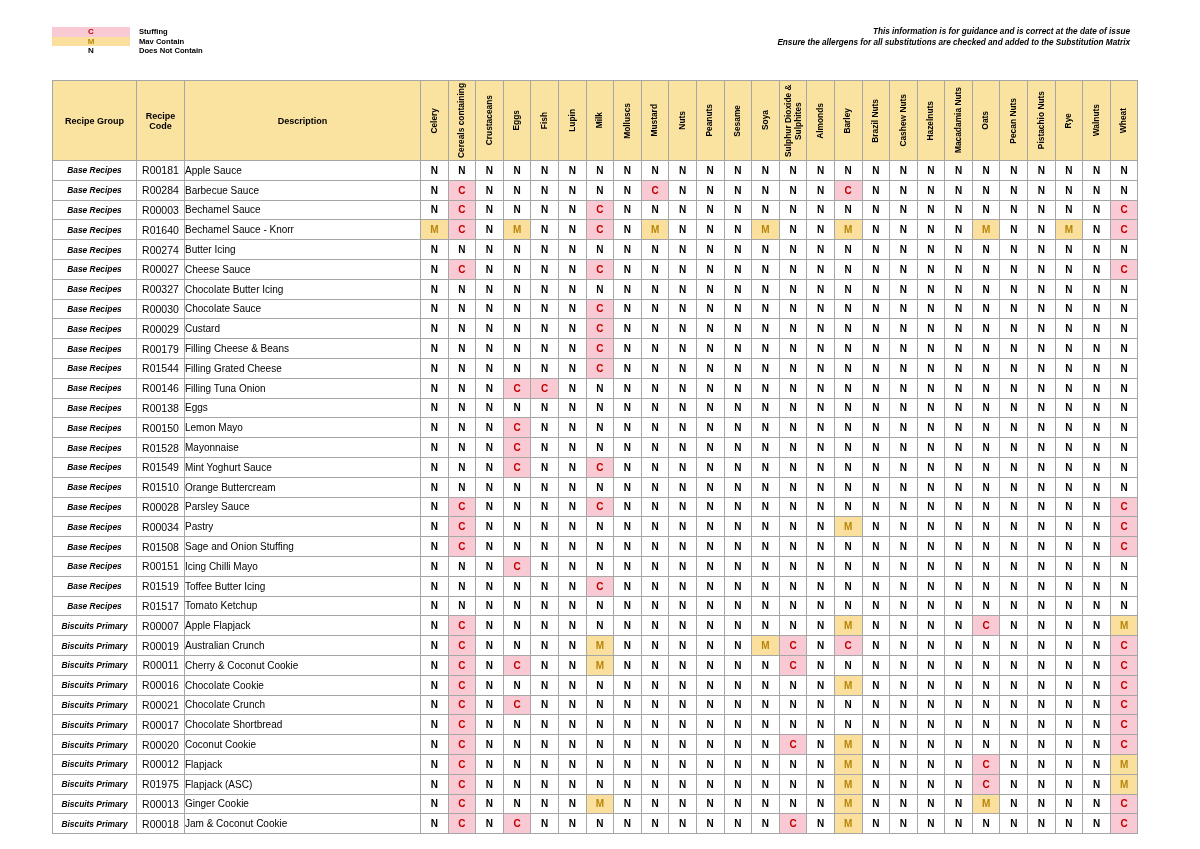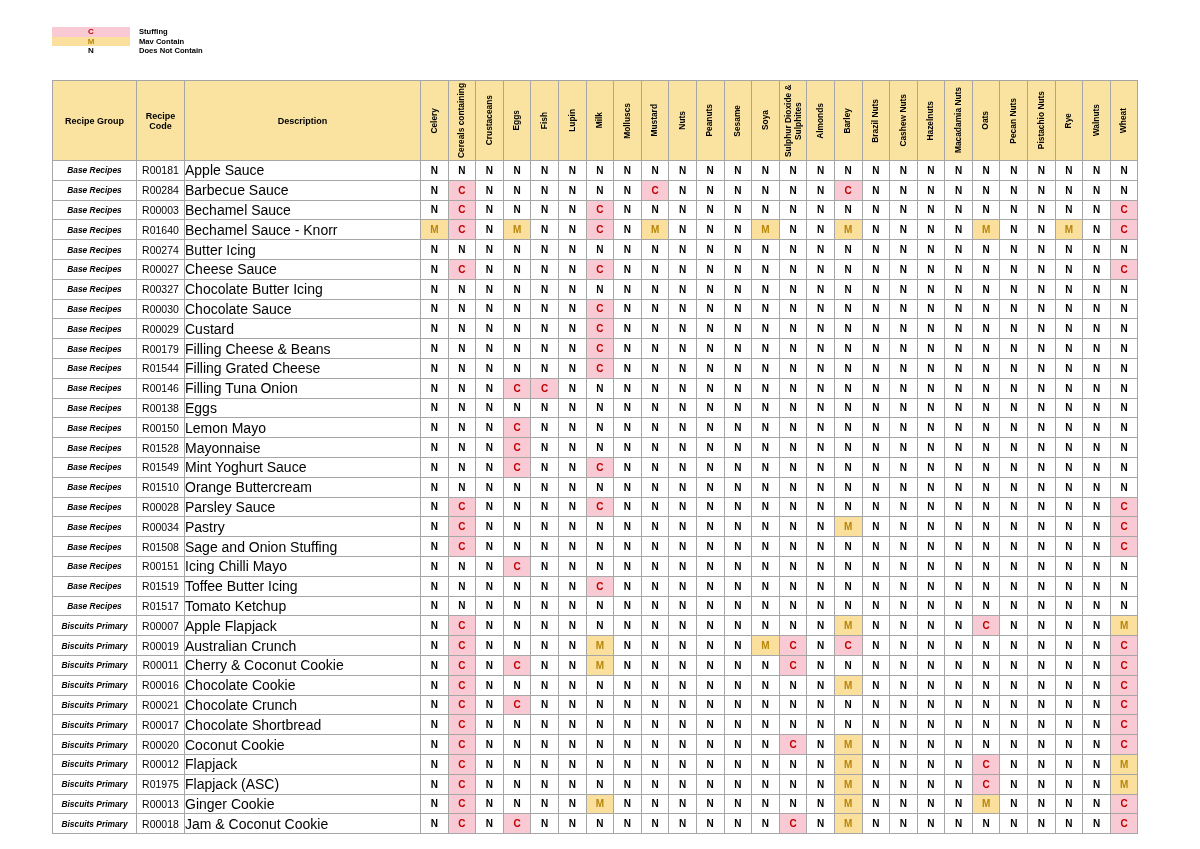--- a/index.html
+++ b/index.html
@@ -160,21 +160,21 @@
     margin-left: 28px;
   }
   td.c-code {
     font-size: 10.5px;
     text-align: center;
     color: #000;
     background: #fff;
     margin-top: 16px;
   }
   td.c-desc {
-    font-size: 14px;
+    font-size: 10px;
     text-align: left;
     padding-left: 4px;
     color: #000;
     background: #fff;
   }
   td.cell {
     text-align: center;
     font-size: 10px;
     font-weight: bold;
     color: #000;
@@ -207,20 +207,24 @@
     <div class="legend-row">
       <span class="legend-key k-m">M</span>
       <span class="legend-label">Mav Contain</span>
     </div>
     <div class="legend-row">
       <span class="legend-key k-n">N</span>
       <span class="legend-label">Does Not Contain</span>
     </div>
   </div>
 
+  <div class="notes">
+    <div>This information is for guidance and is correct at the date of issue</div>
+    <div>Ensure the allergens for all substitutions are checked and added to the Substitution Matrix</div>
+  </div>
 
   <div class="matrix-wrap">
     <table class="matrix">
       <thead>
         <tr>
           <th class="h-group">
             <span>Recipe Group</span>
           </th>
           <th class="h-code">
             <span>Recipe Code</span>

